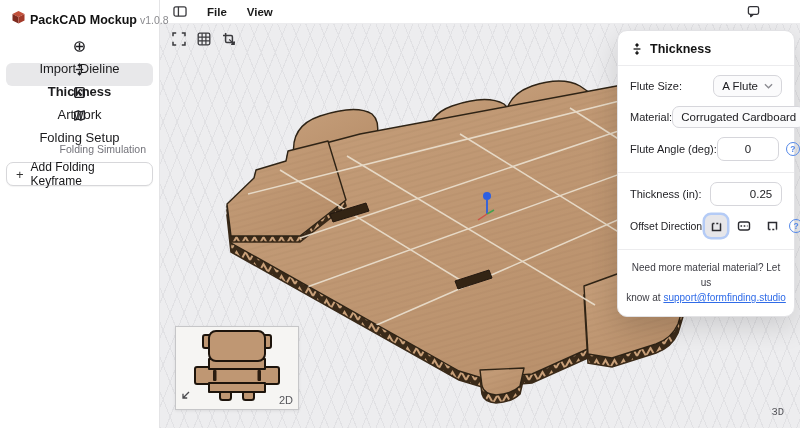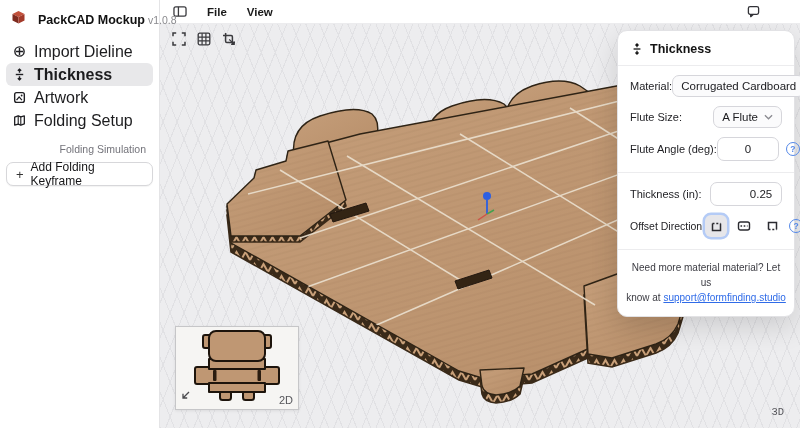--- a/index.html
+++ b/index.html
@@ -1,25 +1,25 @@
 <!DOCTYPE html>
 <html><head>
 <meta charset="utf-8">
 <style>
   html,body{margin:0;padding:0;}
   body{font-family:"Liberation Sans",sans-serif;-webkit-font-smoothing:antialiased;}
   #app{position:relative;width:800px;height:428px;background:#fff;overflow:hidden;}
 
   
   .sidebar{position:absolute;left:0;top:0;width:160px;height:428px;background:#fff;border-right:1px solid #e4e4e6;z-index:30;box-sizing:border-box;}
-  .brand{display:flex;align-items:center;gap:12px;padding:10px 10px 9px 11px;}
+  .brand{display:flex;align-items:center;gap:4px;padding:10px 10px 9px 11px;}
   .brand-title{font-size:12.5px;font-weight:bold;color:#111;white-space:nowrap;}
   .brand-ver{font-size:10.5px;color:#8a8a8e;font-weight:normal;margin-left:3px;}
   .nav{padding:2px 6px 0 6px;}
-  .nav-item{display:flex;align-items:center;gap:8px;height:23px;padding:0 7px;border-radius:6px;font-size:16px;font-weight:500;color:#1c1c1e;cursor:default;}
+  .nav-item{display:flex;align-items:center;gap:8px;height:23px;padding:0 7px;border-radius:6px;font-size:13px;font-weight:500;color:#1c1c1e;cursor:default;flex-direction:column;}
   .nav-item.selected{background:#e8e8ea;font-weight:700;}
   .nav-icon{width:13px;height:13px;flex:0 0 13px;display:flex;align-items:center;}
   .section-label{font-size:10.5px;color:#73737a;padding:11px 13px 7px;text-align:right;}
   .keyframe-btn{margin:0 6px;height:24px;border:1px solid #d7d7da;border-radius:7px;background:#fff;display:flex;align-items:center;gap:7px;padding:0 9px;font-size:12px;color:#151517;box-shadow:0 1px 1px rgba(0,0,0,.05);box-sizing:border-box;}
   .plus-glyph{font-size:13px;color:#333;line-height:1;}
 
   
   .topbar{position:absolute;left:160px;top:0;width:640px;height:24px;background:#fff;border-bottom:1px solid #ececee;display:flex;align-items:center;gap:20px;padding-left:13px;box-sizing:border-box;z-index:20;}
   .menu-label{font-size:11.5px;color:#1a1a1a;font-weight:600;}
   .topbar-right{margin-left:auto;display:flex;align-items:center;gap:11px;padding-right:12px;}
@@ -264,34 +264,34 @@
               <path d="M3,7 H11" stroke="#141414" stroke-width="1.5"></path>
               <path d="M7,1.2 V5 M5.2,3 L7,1.2 L8.8,3" fill="none" stroke="#141414" stroke-width="1.5"></path>
               <path d="M7,9 V12.8 M5.2,11 L7,12.8 L8.8,11" fill="none" stroke="#141414" stroke-width="1.5"></path>
             </svg>
         </span>
         <span>Thickness</span>
       </div>
       <div class="divider"></div>
 
       <div class="row">
-        <span class="row-label">Material:</span>
-        <span class="select">
-          <span>Corrugated Cardboard</span>
-
-        </span>
-      </div>
-
-      <div class="row">
         <span class="row-label">Flute Size:</span>
         <span class="select">
           <span>A Flute</span>
           <svg width="9" height="6" viewBox="0 0 10 6">
               <path d="M1,1 L5,5 L9,1" fill="none" stroke="#8a8a90" stroke-width="1.4"></path>
             </svg>
+        </span>
+      </div>
+
+      <div class="row">
+        <span class="row-label">Material:</span>
+        <span class="select">
+          <span>Corrugated Cardboard</span>
+
         </span>
       </div>
 
       <div class="row">
         <span class="row-label">Flute Angle (deg):</span>
         <span class="controls">
           <input class="tinput w62" readonly="" value="0" style="">
           <span class="help">?</span>
         </span>
       </div>

